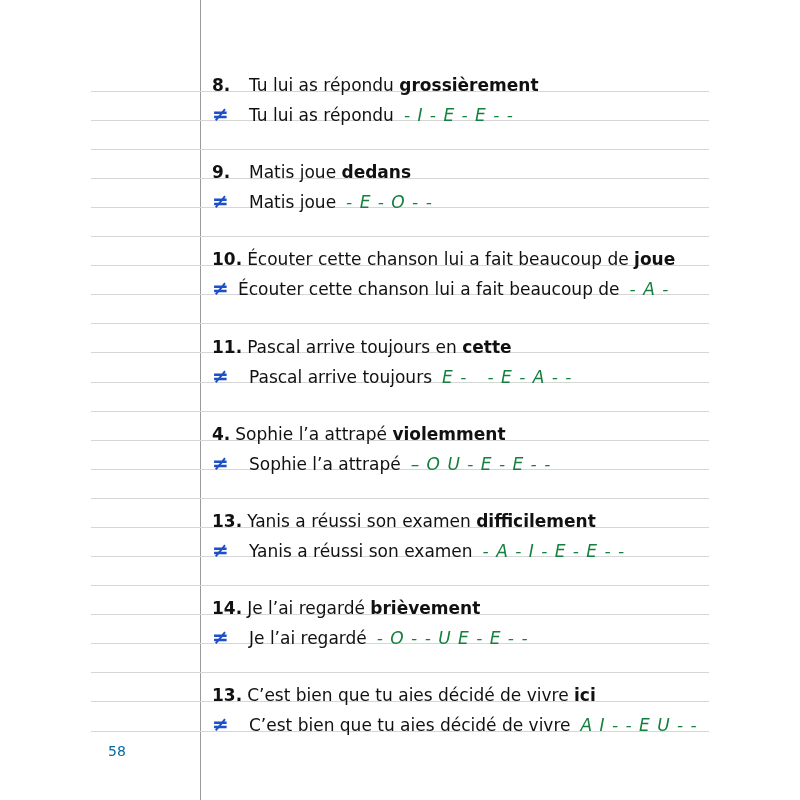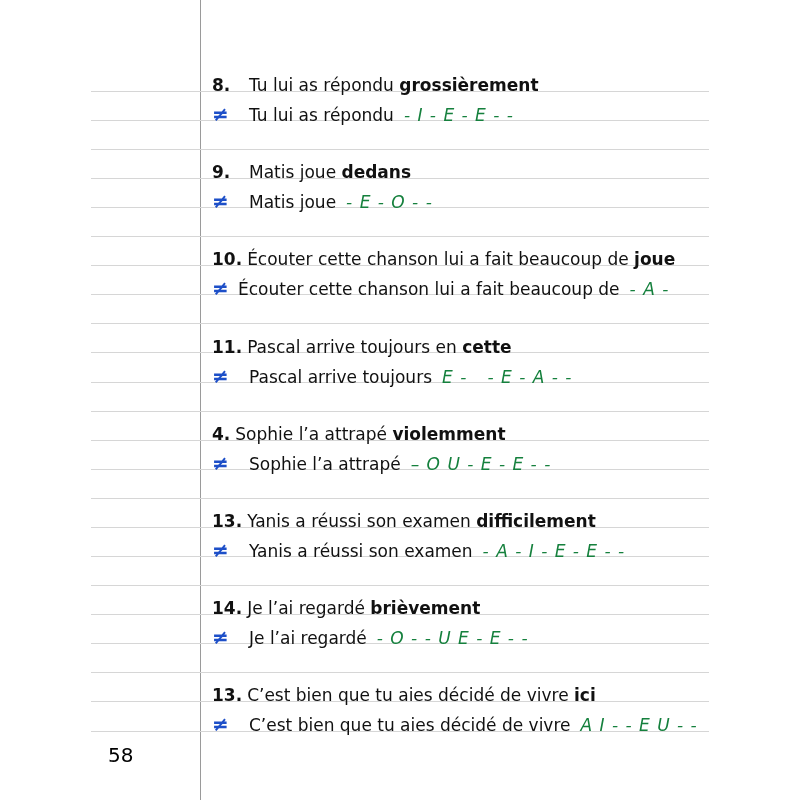--- a/index.html
+++ b/index.html
@@ -71,22 +71,22 @@
       color: #15803d;
       font-style: italic;
       margin-left: 10px;
       letter-spacing: 0.5px;
       word-spacing: 1px;
     }
     .page-number {
       position: absolute;
       left: 108px;
       top: 743px;
-      font-size: 20px;
-      color: #000000;
+      font-size: 14px;
+      color: #0369a1;
     }
   </style>
 </head>
 <body>
 
 <div class="margin-line"></div>
 
 <div class="ruled-lines">
   <div class="ruled-line" style="top:91px"></div>
   <div class="ruled-line" style="top:120px"></div>

